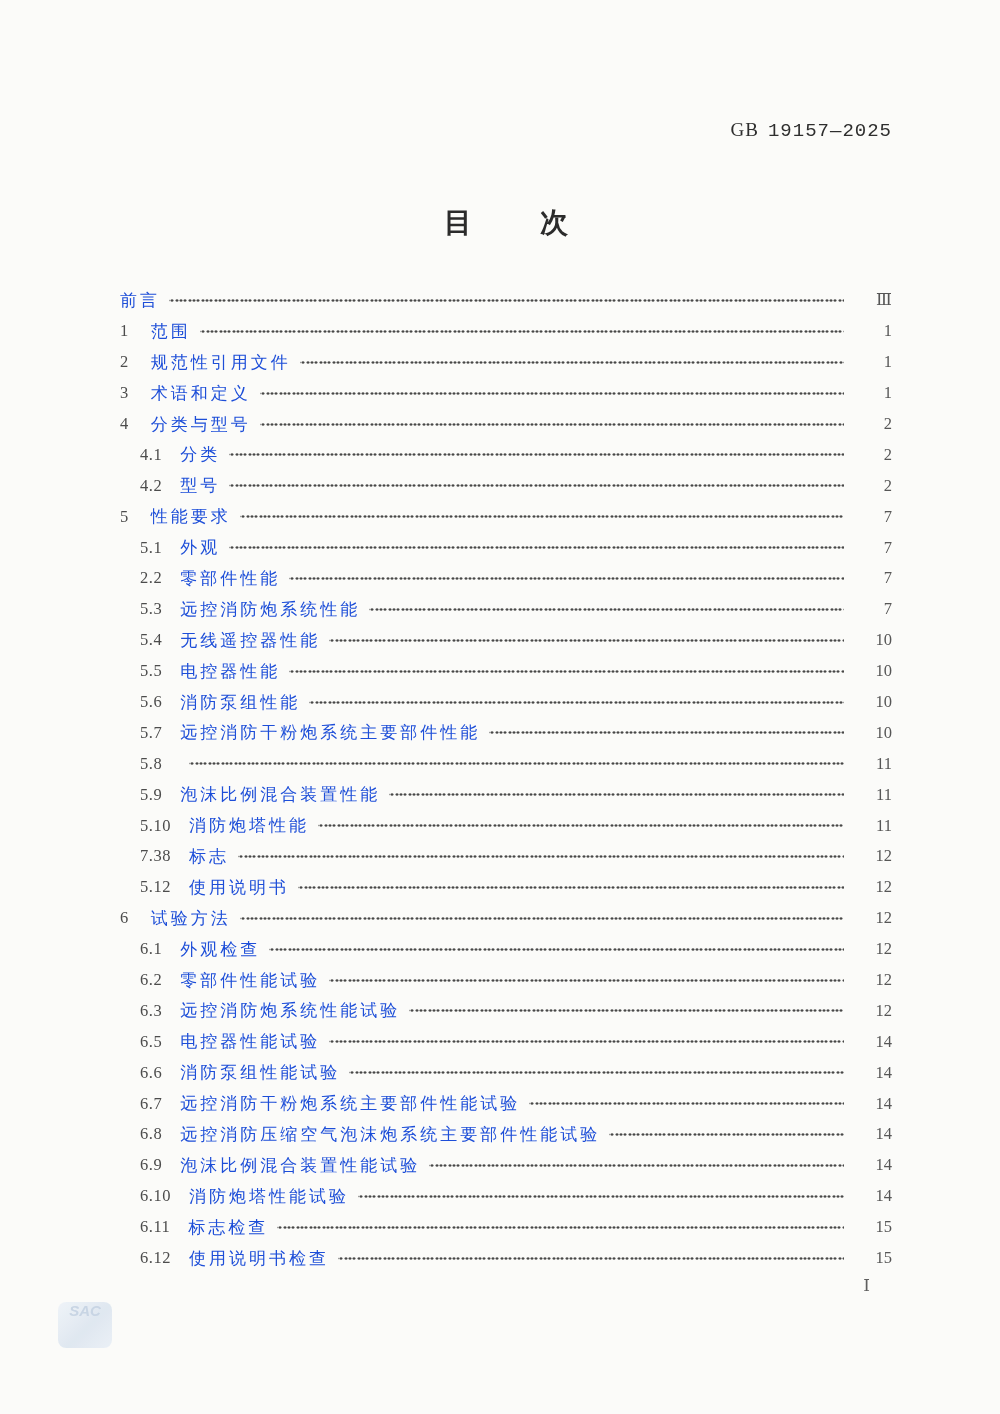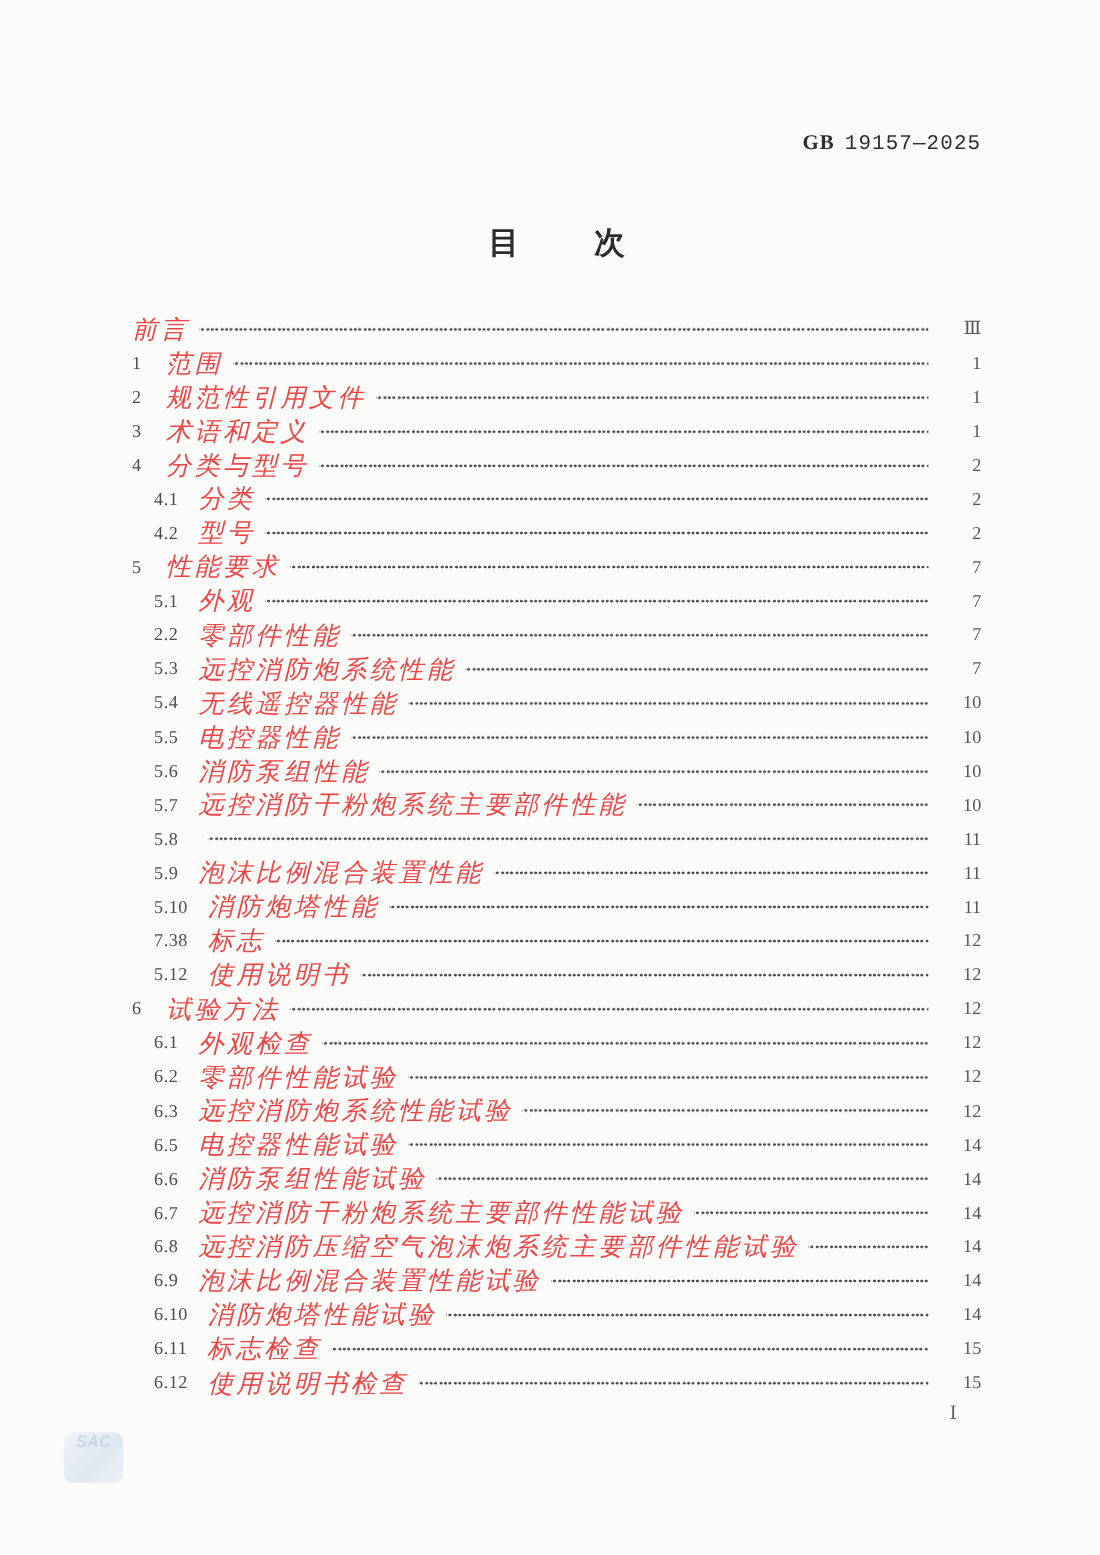--- a/index.html
+++ b/index.html
@@ -18,21 +18,21 @@
 
   
   .std-code {
     padding-top:118px;
     text-align:right;
     font-size:19px;
     color:#2e2e2e;
     line-height:24px;
     white-space:nowrap;
   }
-  .std-code .prefix { font-weight:700; letter-spacing:1px; margin-right:9px; }
+  .std-code .prefix { font-weight:400; letter-spacing:1px; margin-right:9px; }
   .std-code .number { font-weight:500; letter-spacing:1px; font-family:Liberation Mono, monospace; font-size:19px;margin-top:10px; }
 
   
   .doc-title {
     margin-top:62px;
     display:flex;
     justify-content:center;
     gap:68px;
     font-size:28px;
     font-weight:700;
@@ -51,24 +51,23 @@
   .toc-row.sub { padding-left:20px; }
   .toc-row .num {
     font-size:16.5px;
     color:#4c4c4c;
     margin-right:22px;
     letter-spacing:0.5px;
   }
   .toc-row.sub .num { margin-right:18px; }
   .toc-row .num:empty { margin-right:0; }
   .toc-row .ttl {
-    font-size:23px;
+    font-size:17px;
     letter-spacing:3px;
-    color:#ef4444;
-    font-style:italic;
+    color:#1d4ed8;
   }
   .toc-row .leader {
     flex:1 1 auto;
     align-self:center;
     height:7px;
     margin:0 10px 0 9px;
     background-image:
       radial-gradient(circle, #474747 1.05px, rgba(0,0,0,0) 1.5px),
       radial-gradient(circle, #474747 1.05px, rgba(0,0,0,0) 1.5px),
       radial-gradient(circle, #474747 1.05px, rgba(0,0,0,0) 1.5px);

